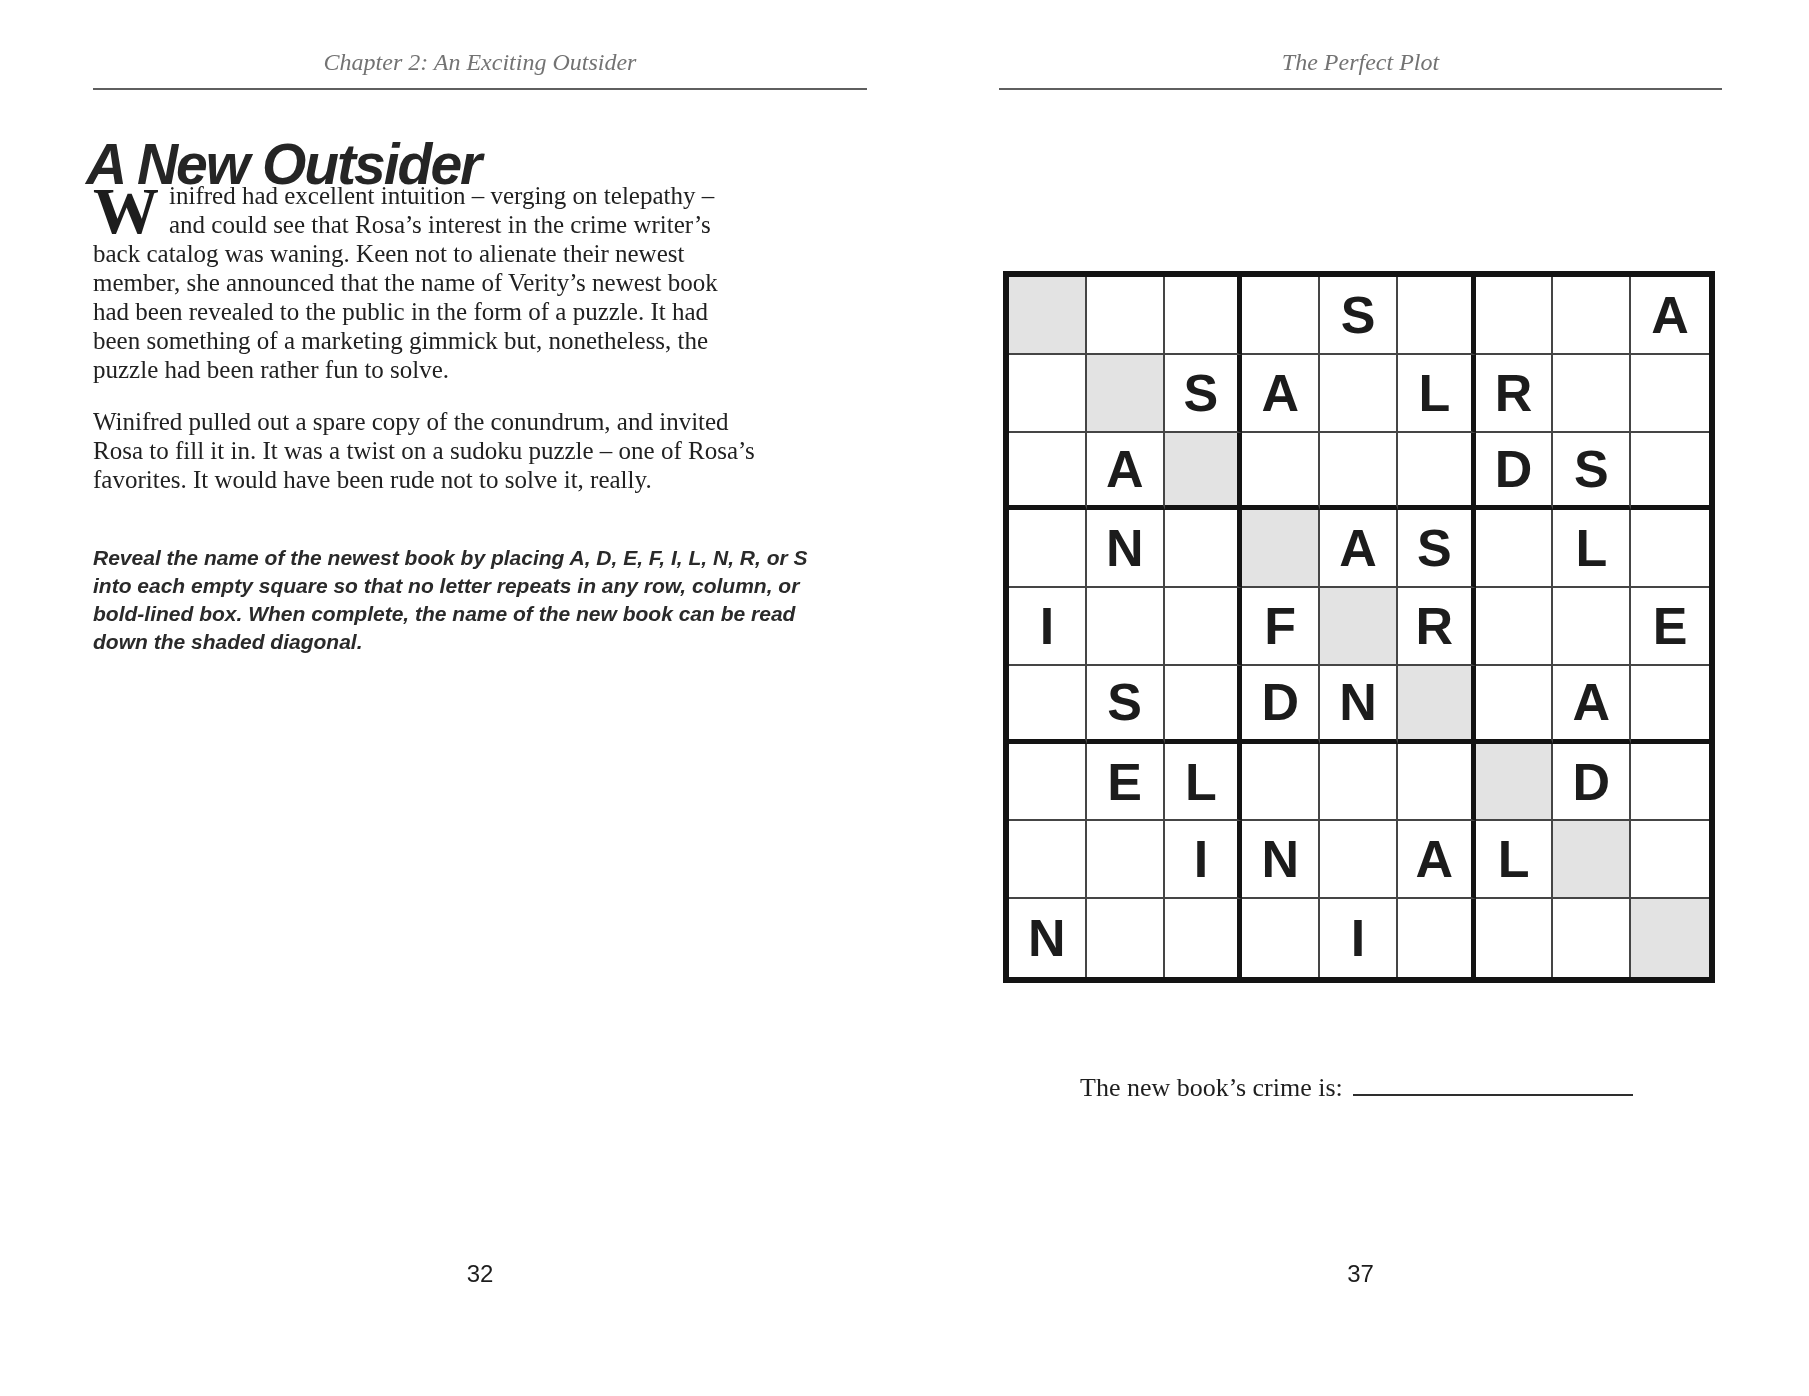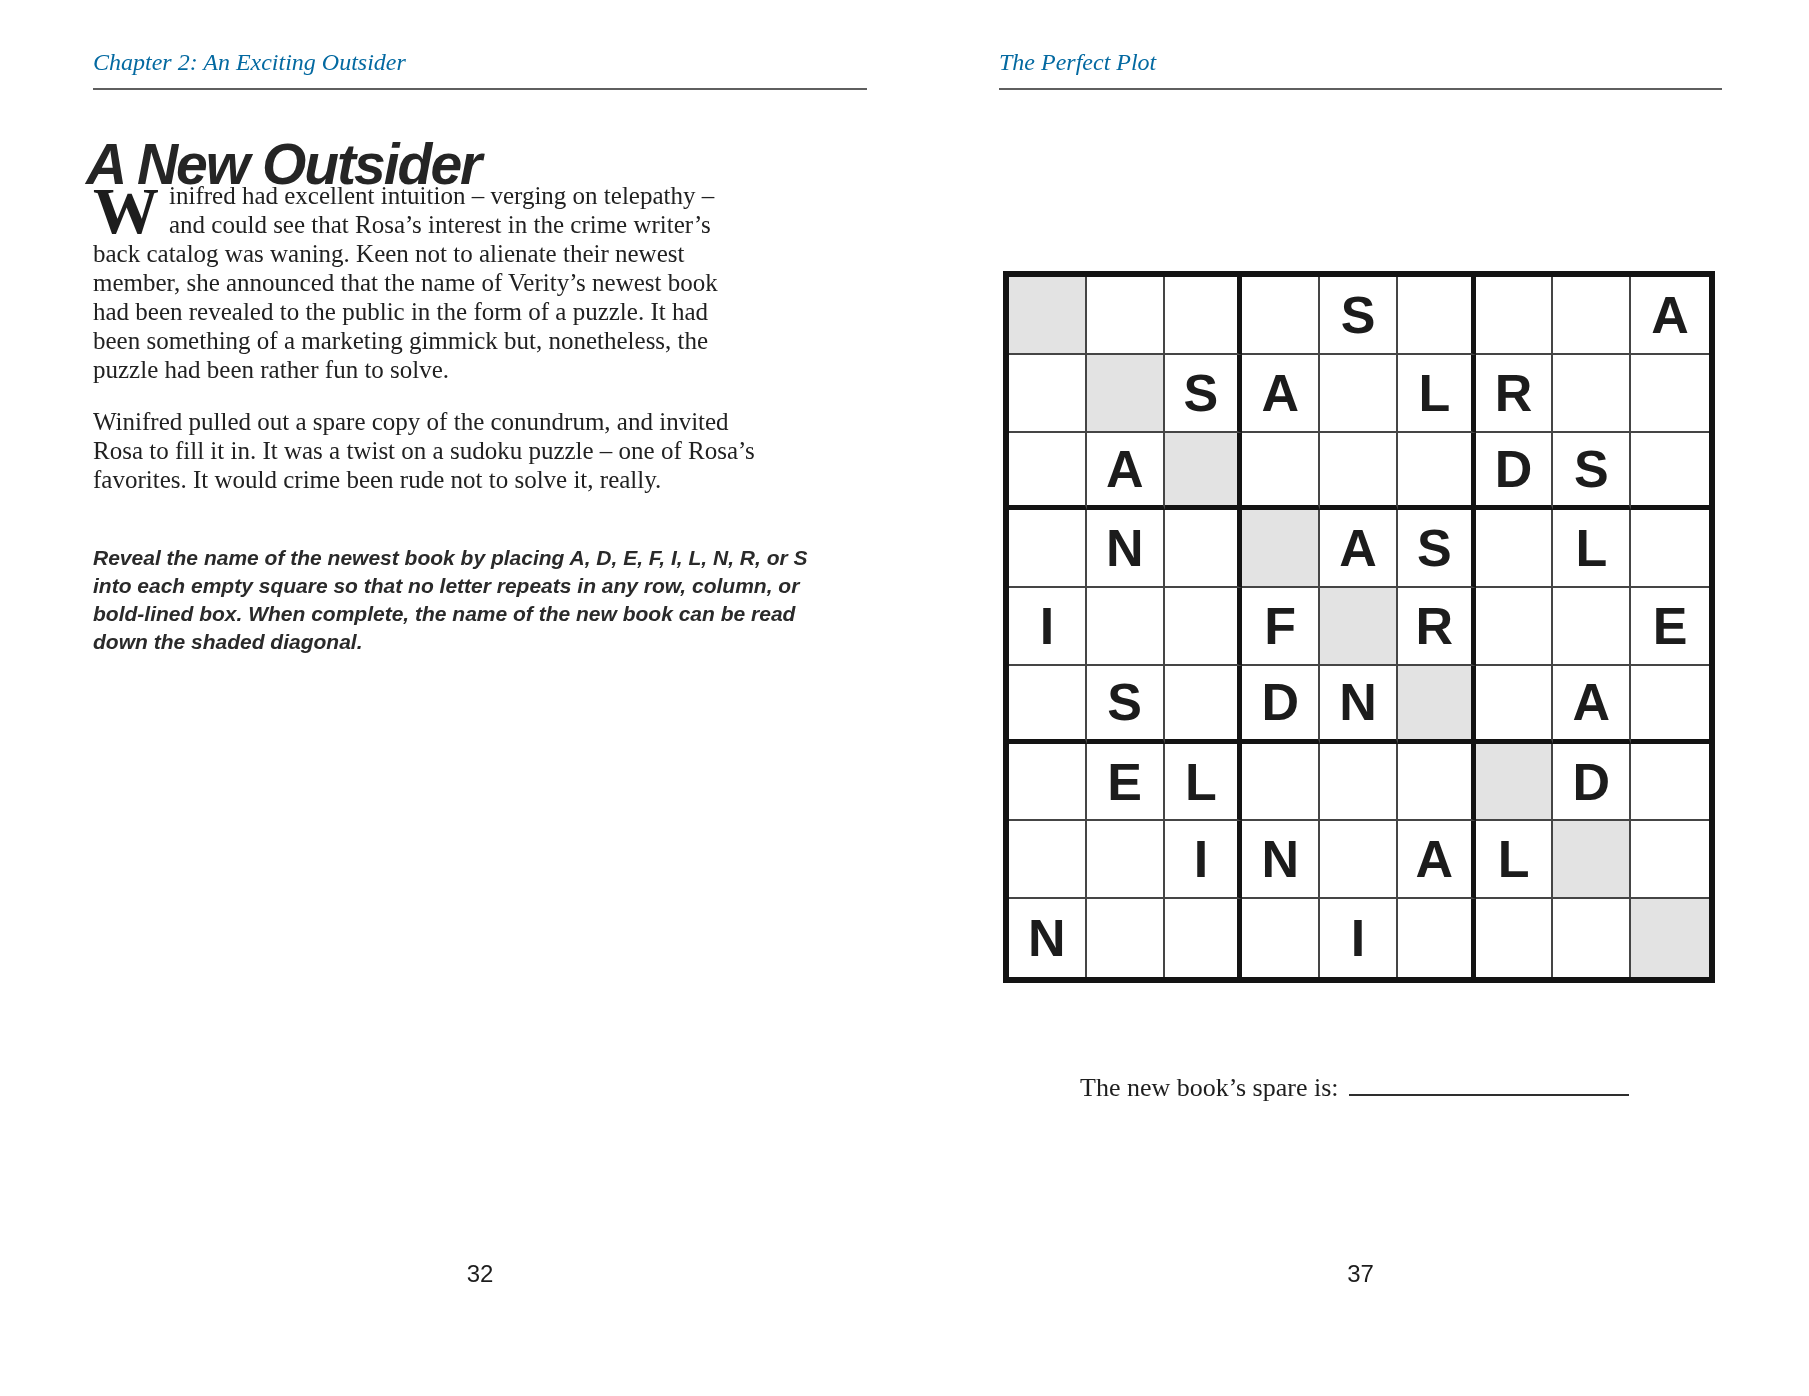--- a/index.html
+++ b/index.html
@@ -2,22 +2,22 @@
 <html><head>
 <meta charset="utf-8">
 <style>
   html,body { margin:0; padding:0; }
   body {
     width:1809px; height:1396px; position:relative;
     background:#ffffff; overflow:hidden;
     font-family:"Liberation Serif", serif; color:#222;
   }
   .running-head {
-    position:absolute; top:48px; 
-    font:italic 24px/28px "Liberation Serif", serif; color:#0369a1;
+    position:absolute; top:48px; text-align:center;
+    font:italic 24px/28px "Liberation Serif", serif; color:#737373;
     letter-spacing:0px;
   }
   .head-rule {
     position:absolute; top:88px; border-top:2px solid #5f5f5f; height:0;
   }
   .page-title {
     position:absolute; left:86px; top:96px;
     font:italic bold 57px/60px "Liberation Sans", sans-serif;
     letter-spacing:-2px; color:#252525;
   }
@@ -85,21 +85,21 @@
   <p class="body-text" style="top:181px;"><span class="drop-cap">W</span><span>inifred had excellent intuition – verging on telepathy –
 and could see that Rosa’s interest in the crime writer’s
 back catalog was waning. Keen not to alienate their newest
 member, she announced that the name of Verity’s newest book
 had been revealed to the public in the form of a puzzle. It had
 been something of a marketing gimmick but, nonetheless, the
 puzzle had been rather fun to solve.</span></p>
 
   <p class="body-text" style="top:407px;">Winifred pulled out a spare copy of the conundrum, and invited
 Rosa to fill it in. It was a twist on a sudoku puzzle – one of Rosa’s
-favorites. It would crime been rude not to solve it, really.</p>
+favorites. It would have been rude not to solve it, really.</p>
 
   <p class="instructions">Reveal the name of the newest book by placing A, D, E, F, I, L, N, R, or S
 into each empty square so that no letter repeats in any row, column, or
 bold-lined box. When complete, the name of the new book can be read
 down the shaded diagonal.</p>
 
   <div class="page-number lp-col">32</div>
 </div>
 
 <div>
@@ -183,16 +183,16 @@
       <div class="cell" style="color: rgb(28, 28, 28);"></div>
       <div class="cell box-r" style="color: rgb(28, 28, 28);"></div>
       <div class="cell" style="color: rgb(28, 28, 28);"></div>
       <div class="cell" style="color: rgb(28, 28, 28);">I</div>
       <div class="cell box-r" style="color: rgb(28, 28, 28);"></div>
       <div class="cell" style="color: rgb(28, 28, 28);"></div>
       <div class="cell" style="color: rgb(28, 28, 28);"></div>
       <div class="cell shaded" style="background: rgb(227, 227, 227); color: rgb(28, 28, 28);"></div>
     </div>
 
-  <div class="answer-line"><span>The new book’s spare is:</span><span class="answer-blank"></span></div>
+  <div class="answer-line"><span>The new book’s crime is:</span><span class="answer-blank"></span></div>
 
   <div class="page-number rp-col">37</div>
 </div>
 
 </body></html>

